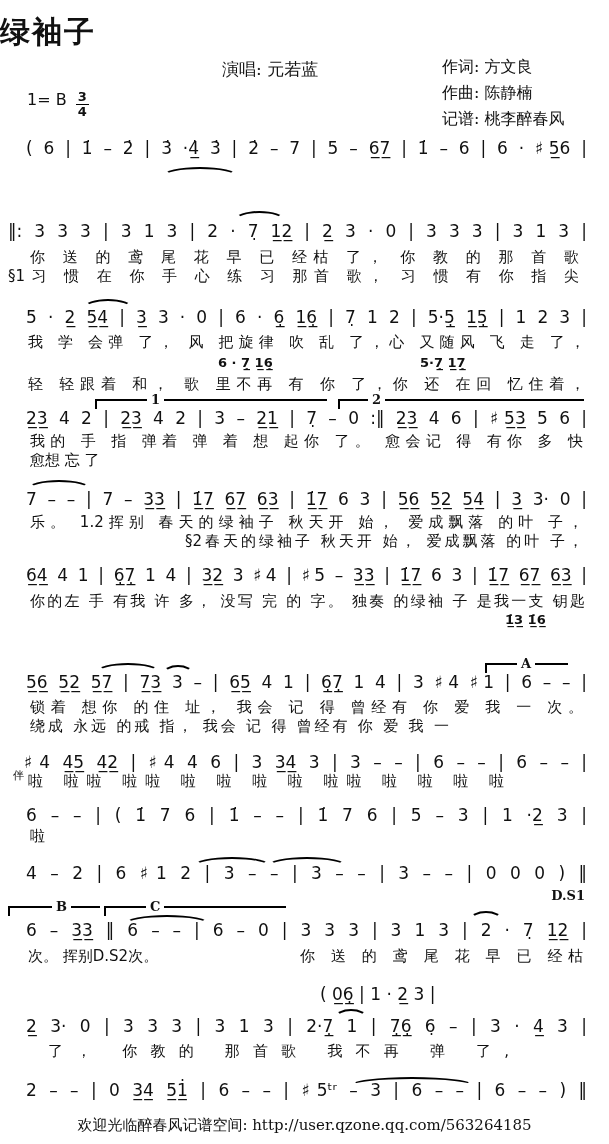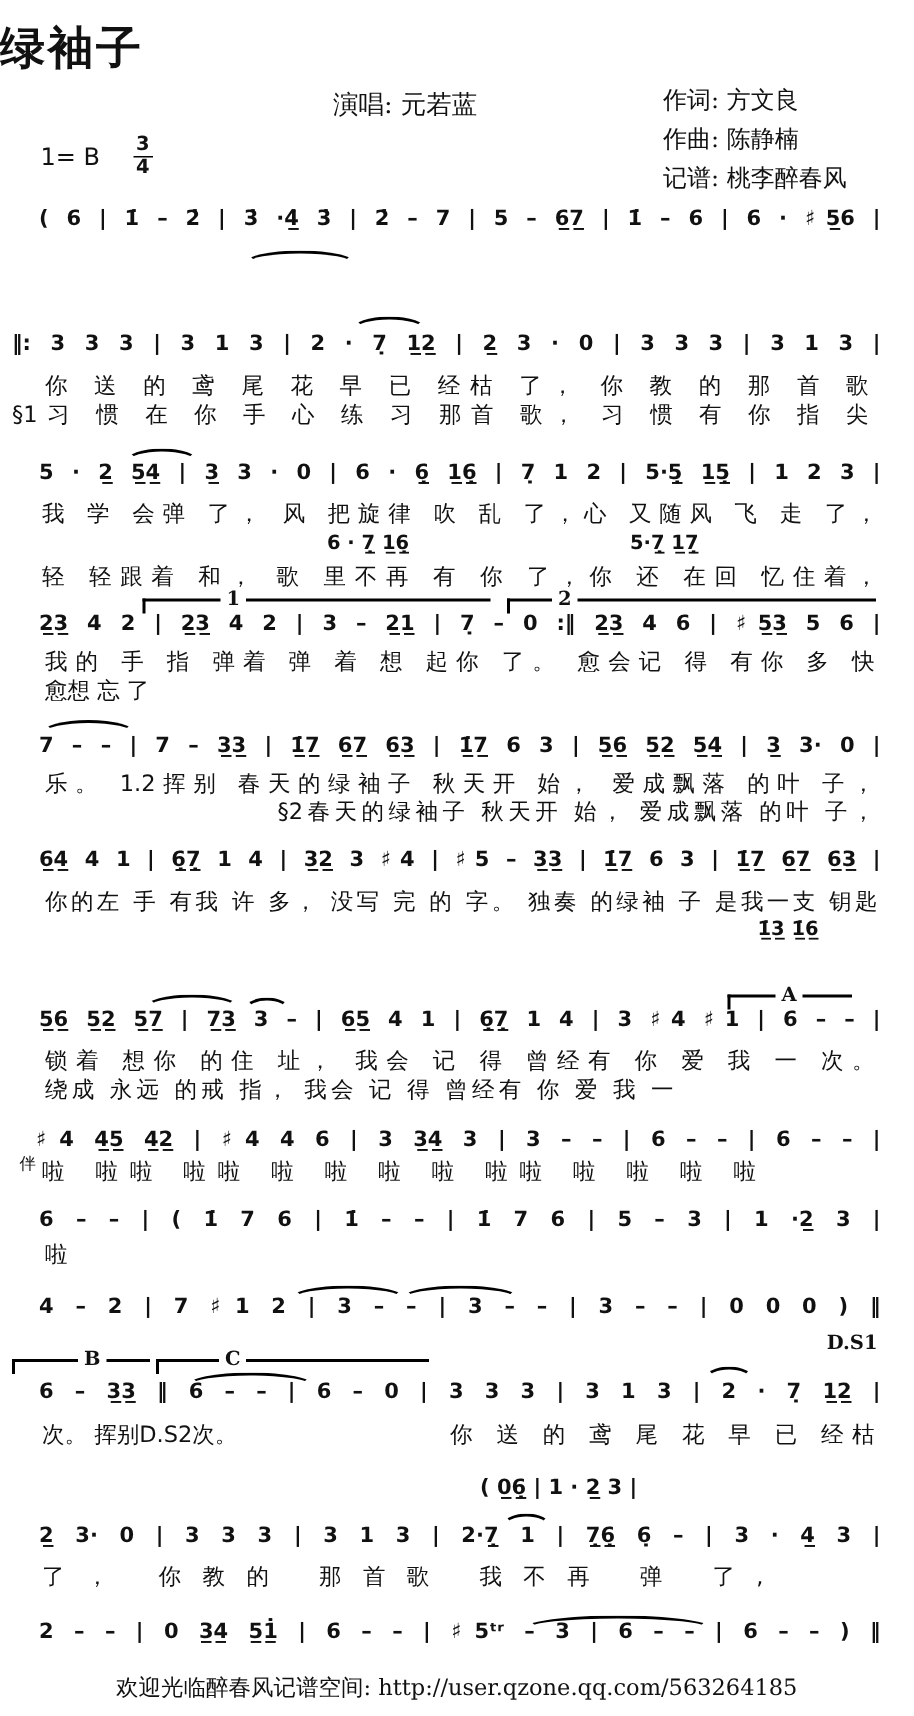--- a/index.html
+++ b/index.html
@@ -3,25 +3,25 @@
 <meta charset="utf-8">
 <style>
   html,body{margin:0;padding:0;background:#fff;}
   .page{position:relative;width:609px;height:1144px;background:#ffffff;color:#111;
         font-family:"DejaVu Sans",sans-serif;overflow:hidden;}
   .title{position:absolute;top:12px;left:0;right:0;
          font-size:30px;font-weight:bold;letter-spacing:2px;}
   .singer{position:absolute;top:58px;left:222px;font-size:17px;
           font-family:"DejaVu Serif",serif;}
   .credit{position:absolute;left:432px;font-size:16px;font-family:"DejaVu Serif",serif;margin-left:10px;}
-  .keysig{position:absolute;top:90px;left:27px;font-size:16px;display:flex;align-items:center;gap:22px;}
+  .keysig{position:absolute;top:90px;left:27px;font-size:16px;display:flex;align-items:flex-start;gap:9px;}
   .frac{display:inline-block;text-align:center;font-weight:bold;font-size:13px;line-height:1.1;}
   .frac .num{display:block;border-bottom:1.5px solid #000;padding:0 2px;}
   .frac .den{display:block;}
-  .notes{position:absolute;font-weight:bold;font-size:14px;
+  .notes{position:absolute;font-weight:normal;font-size:17px;
          text-align:justify;text-align-last:justify;}
   .lyric{position:absolute;font-size:15px;text-align:justify;text-align-last:justify;}
   .free{position:absolute;white-space:pre;}
   .subnotes{position:absolute;font-weight:bold;font-size:13px;white-space:pre;}
   .bracket{position:absolute;height:8px;border-top:2px solid #000;border-left:2px solid #000;}
   .bklabel{position:absolute;top:-9px;background:#fff;padding:0 4px;
            font-family:"DejaVu Serif",serif;font-weight:bold;font-size:13px;}
   .arc{position:absolute;height:13px;border:2px solid transparent;
        border-top:2px solid #000;border-radius:50%;}
   .dsmark{position:absolute;font-family:"DejaVu Serif",serif;font-weight:bold;font-size:13px;}
@@ -85,37 +85,37 @@
   <div class="lyric" style="top:698px;left:30px;right:26px">锁着 想你 的住 址， 我会 记 得 曾经有 你 爱 我 一 次。</div>
   <div class="lyric" style="top:717px;left:30px;right:160px">绕成 永远 的戒 指， 我会 记 得 曾经有 你 爱 我 一</div>
 
   <div class="notes" style="top:752px;left:24px;right:22px">♯4 4̲5̲ 4̲2̲ | ♯4 4 6 | 3 3̲4̲ 3 | 3 – – | 6 – – | 6 – – |</div>
   <div class="tinylabel" style="top:768px;left:13px">伴</div>
   <div class="lyric" style="top:772px;left:28px;right:105px">啦 啦啦 啦啦 啦 啦 啦 啦 啦啦 啦 啦 啦 啦</div>
 
   <div class="notes" style="top:805px;left:26px;right:22px">6 – – | ( 1̇ 7 6 | 1̇ – – | 1̇ 7 6 | 5 – 3 | 1 ·2̲ 3 |</div>
   <div class="lyric free" style="top:827px;left:30px">啦</div>
 
-  <div class="notes" style="top:863px;left:26px;right:22px">4 – 2 | 7 ♯1 2 | 3 – – | 3 – – | 3 – – | 0 0 0 ) ‖</div>
+  <div class="notes" style="top:863px;left:26px;right:22px">4 – 2 | 6 ♯1 2 | 3 – – | 3 – – | 3 – – | 0 0 0 ) ‖</div>
   <div class="dsmark" style="top:888px;right:24px">D.S1</div>
 
   <div class="bracket" style="top:906px;left:8px;width:90px">
     <span class="bklabel" style="left:42px">B</span>
   </div>
   <div class="bracket" style="top:906px;left:104px;width:180px">
     <span class="bklabel" style="left:40px">C</span>
   </div>
   <div class="notes" style="top:920px;left:26px;right:22px">6 – 3̲3̲ ‖ 6 – – | 6 – 0 | 3 3 3 | 3 1 3 | 2 · 7̣ 1̲2̲ |</div>
   <div class="lyric free" style="top:947px;left:28px">次。 挥别D.S2次。</div>
   <div class="lyric" style="top:947px;left:300px;right:26px">你 送 的 鸢 尾 花 早 已 经枯</div>
 
   <div class="notes free" style="top:984px;left:320px;text-align:right;text-align-last:left">( 0̲6̣̲ | 1 · 2̲ 3 |</div>
 
   <div class="notes" style="top:1016px;left:26px;right:22px">2̲ 3· 0 | 3 3 3 | 3 1 3 | 2·7̣̲ 1 | 7̣̲6̣̲ 6̣ – | 3 · 4̲ 3 |</div>
-  <div class="lyric" style="top:1042px;left:28px;right:100px">了， 你教的 那首歌 我不再 弹 了,</div>
+  <div class="lyric" style="top:1042px;left:48px;right:100px">了， 你教的 那首歌 我不再 弹 了,</div>
 
   <div class="notes" style="top:1080px;left:26px;right:22px">2 – – | 0 3̲4̲ 5̲1̲̇ | 6 – – | ♯5ᵗʳ – 3 | 6 – – | 6 – – ) ‖</div>
 
   <div class="arc" style="top:167px;left:163px;width:70px"></div>
   <div class="arc" style="top:211px;left:235px;width:45px"></div>
   <div class="arc" style="top:299px;left:84px;width:44px"></div>
   <div class="arc" style="top:480px;left:28px;width:58px"></div>
   <div class="arc" style="top:663px;left:97px;width:58px"></div>
   <div class="arc" style="top:665px;left:163px;width:26px"></div>
   <div class="arc" style="top:857px;left:194px;width:72px"></div>

